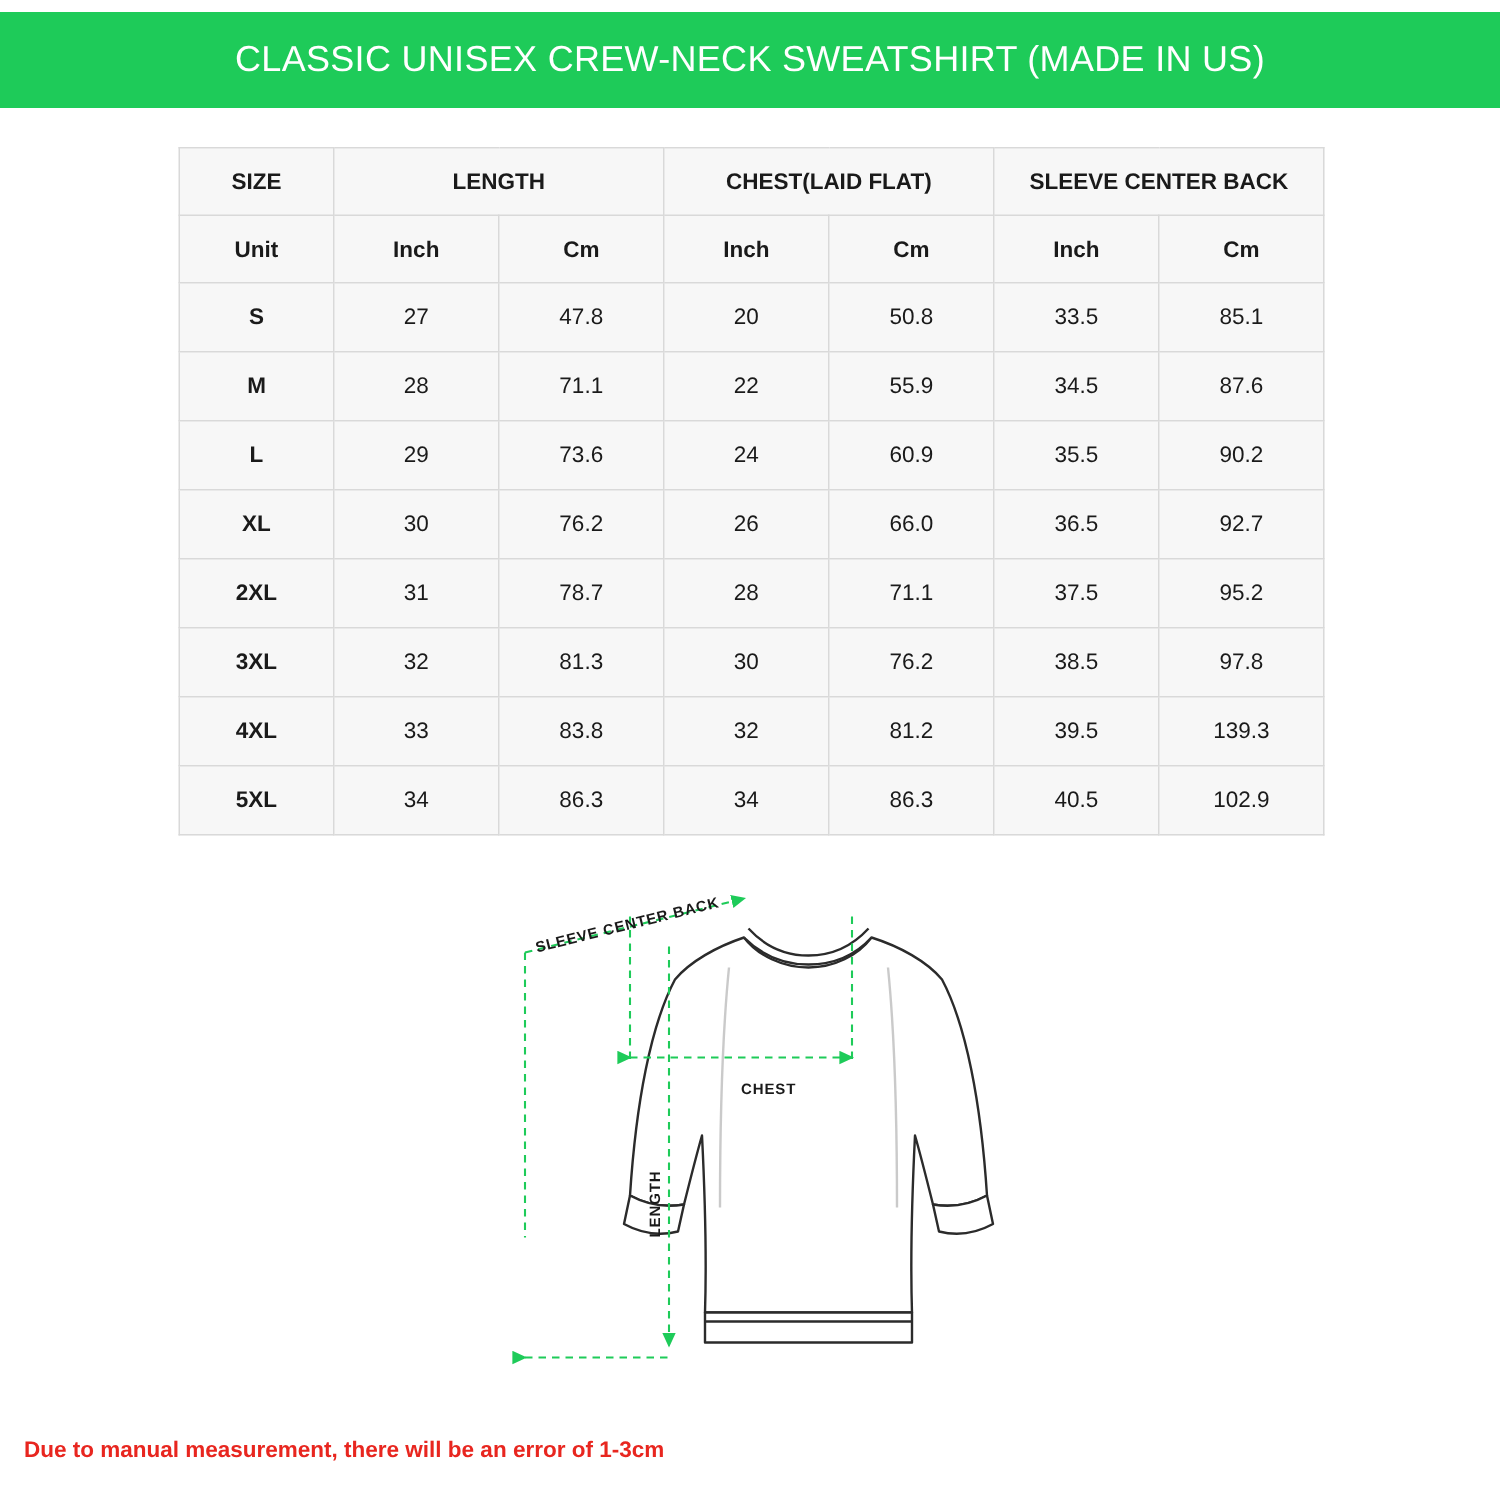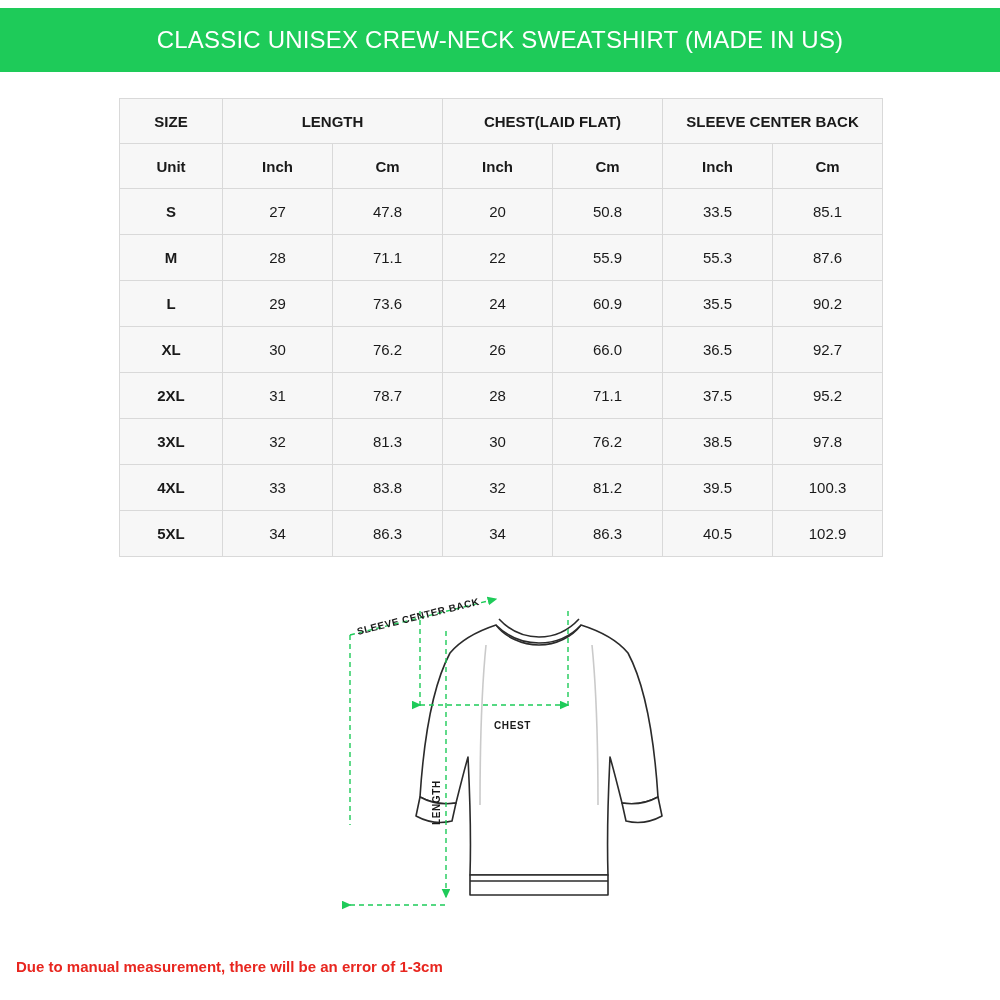--- a/index.html
+++ b/index.html
@@ -155,21 +155,21 @@
           <td>50.8</td>
           <td>33.5</td>
           <td>85.1</td>
         </tr>
         <tr>
           <td class="size-cell">M</td>
           <td>28</td>
           <td>71.1</td>
           <td>22</td>
           <td>55.9</td>
-          <td>55.3</td>
+          <td>34.5</td>
           <td>87.6</td>
         </tr>
         <tr>
           <td class="size-cell">L</td>
           <td>29</td>
           <td>73.6</td>
           <td>24</td>
           <td>60.9</td>
           <td>35.5</td>
           <td>90.2</td>
@@ -201,21 +201,21 @@
           <td>38.5</td>
           <td>97.8</td>
         </tr>
         <tr>
           <td class="size-cell">4XL</td>
           <td>33</td>
           <td>83.8</td>
           <td>32</td>
           <td>81.2</td>
           <td>39.5</td>
-          <td>100.3</td>
+          <td>139.3</td>
         </tr>
         <tr>
           <td class="size-cell">5XL</td>
           <td>34</td>
           <td>86.3</td>
           <td>34</td>
           <td>86.3</td>
           <td>40.5</td>
           <td>102.9</td>
         </tr>

